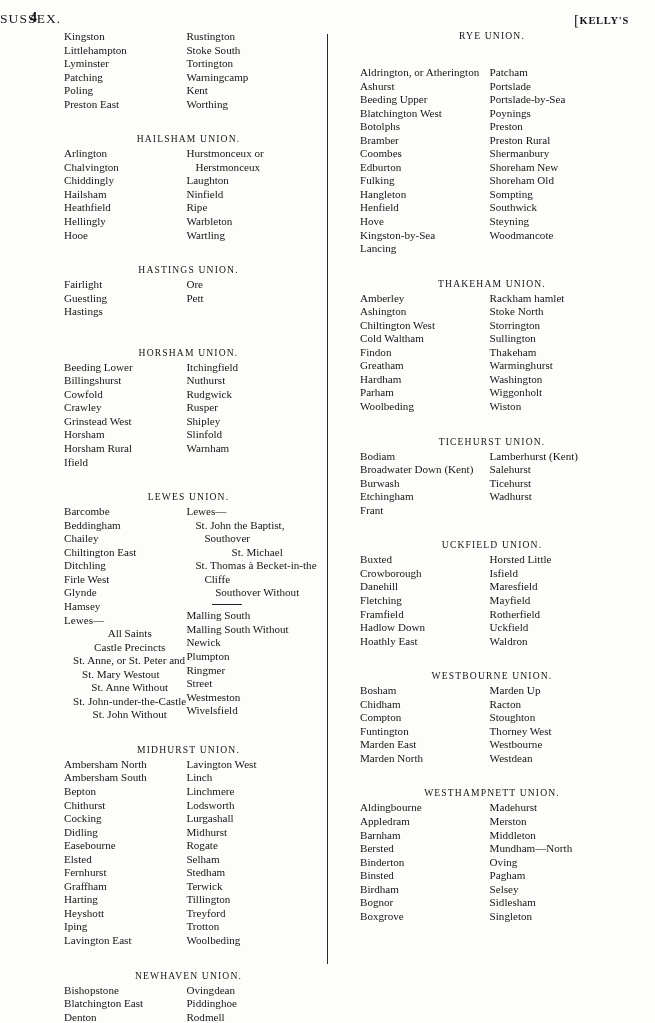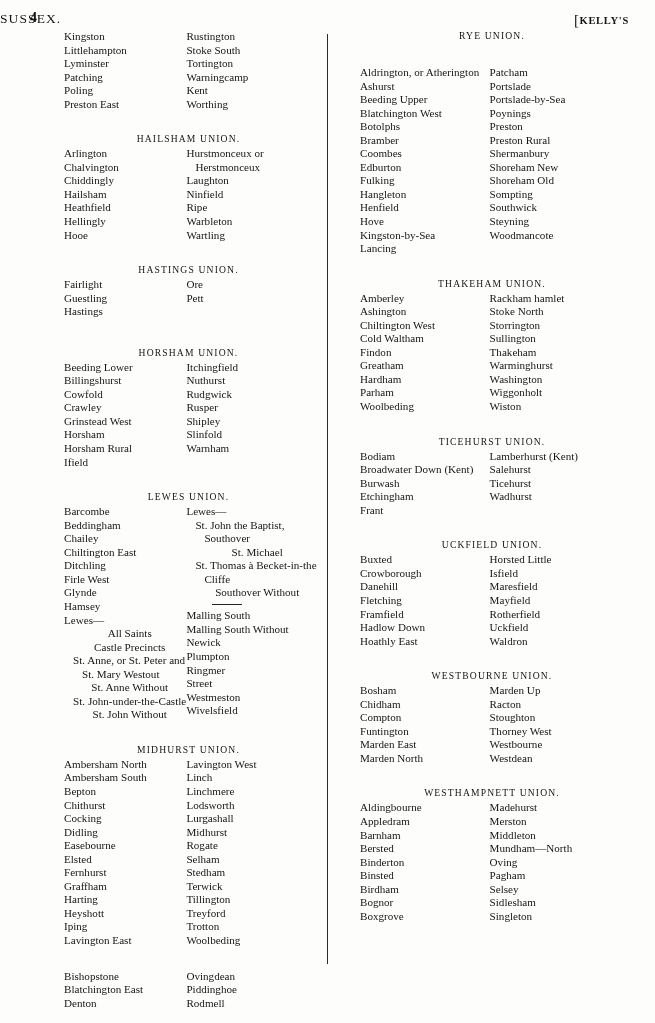--- a/index.html
+++ b/index.html
@@ -303,20 +303,21 @@
           <div class="entry">Treyford</div>
           <div class="entry">Trotton</div>
           <div class="entry">Woolbeding</div>
         </div>
       </div>
     </div>
 
     <div class="spacer-md"></div>
 
     <div class="union">
+      <div class="union-title">NEWHAVEN UNION.</div>
       <div class="twocol">
         <div class="colA">
           <div class="entry">Bishopstone</div>
           <div class="entry">Blatchington East</div>
           <div class="entry">Denton</div>
 
         </div>
         <div class="colB">
           <div class="entry">Ovingdean</div>
           <div class="entry">Piddinghoe</div>

